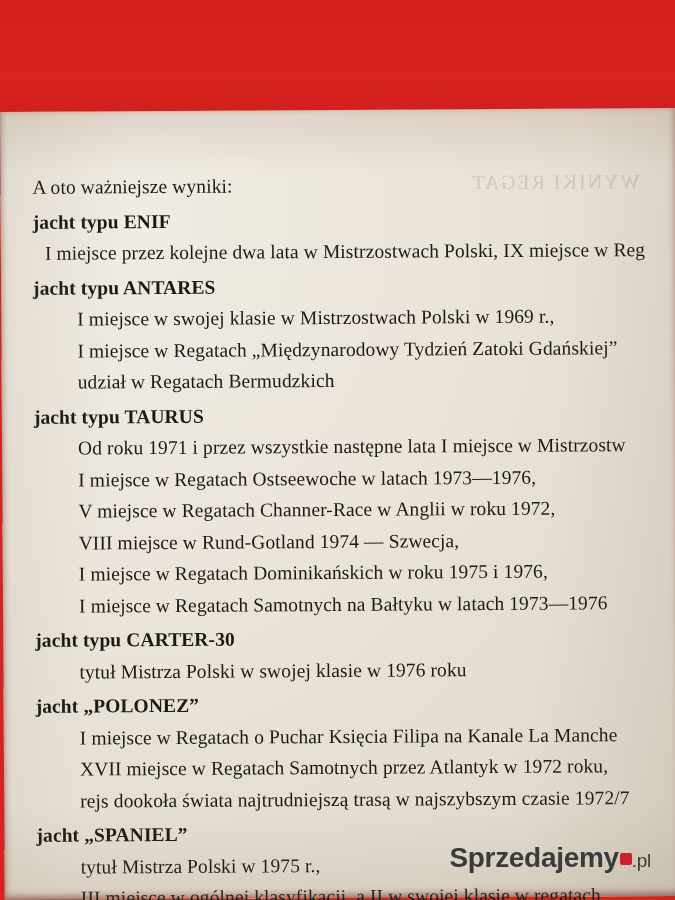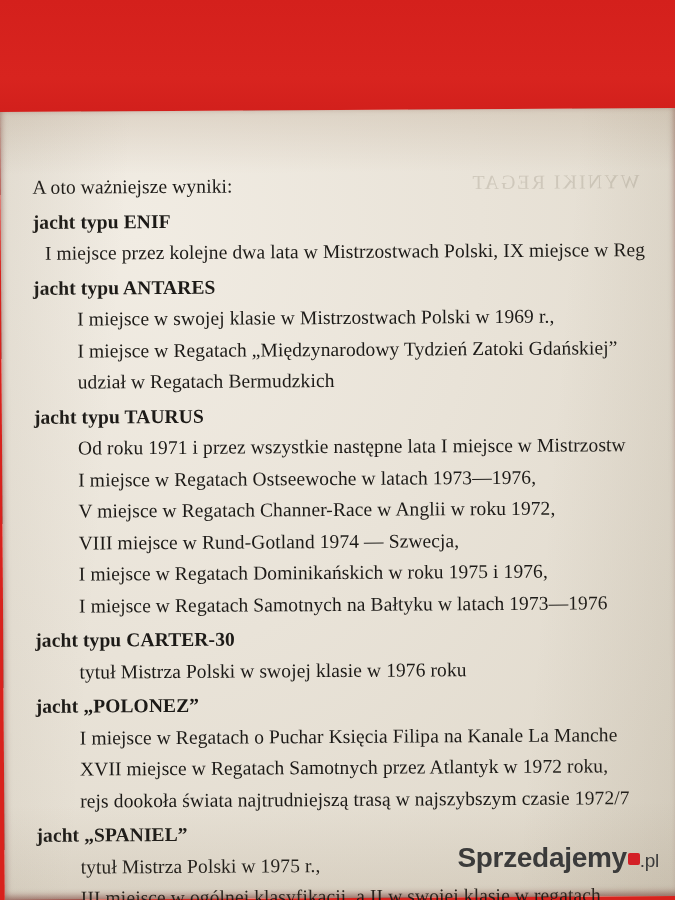--- a/index.html
+++ b/index.html
@@ -93,21 +93,21 @@
   .indent {
     padding-left: 44px;
   }
   .indent-sm {
     padding-left: 12px;
   }
 
   
   #watermark {
     position: absolute;
-    right: 16px;
+    right: 24px;
     bottom: 26px;
     font-family: "Liberation Sans", sans-serif;
     font-size: 28px;
     font-weight: bold;
     color: #3b3b3b;
     letter-spacing: -0.3px;
     user-select: none;
   }
   #watermark .pl {
     color: #3b3b3b;

